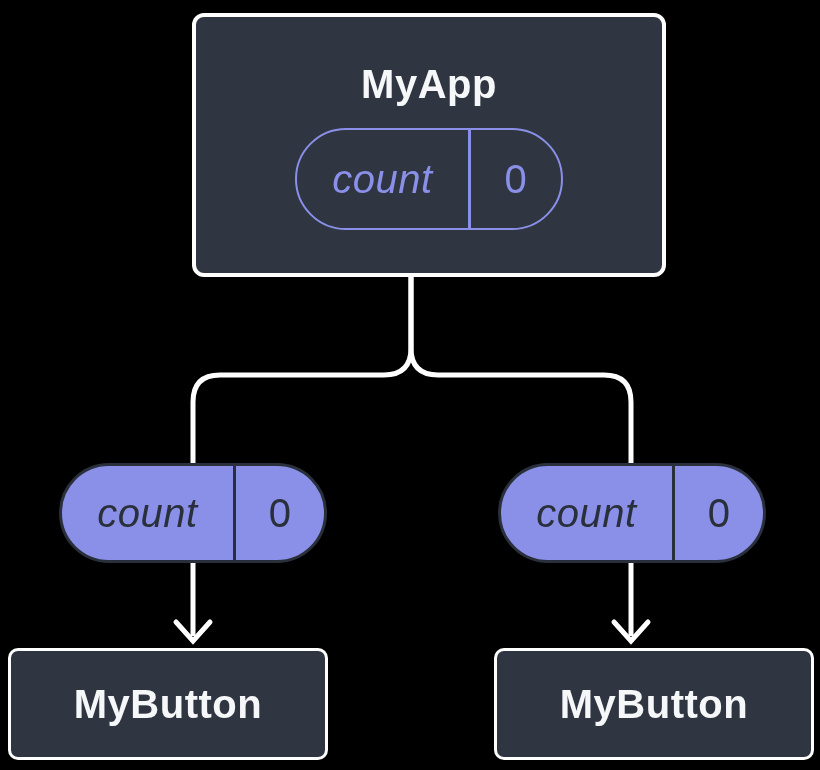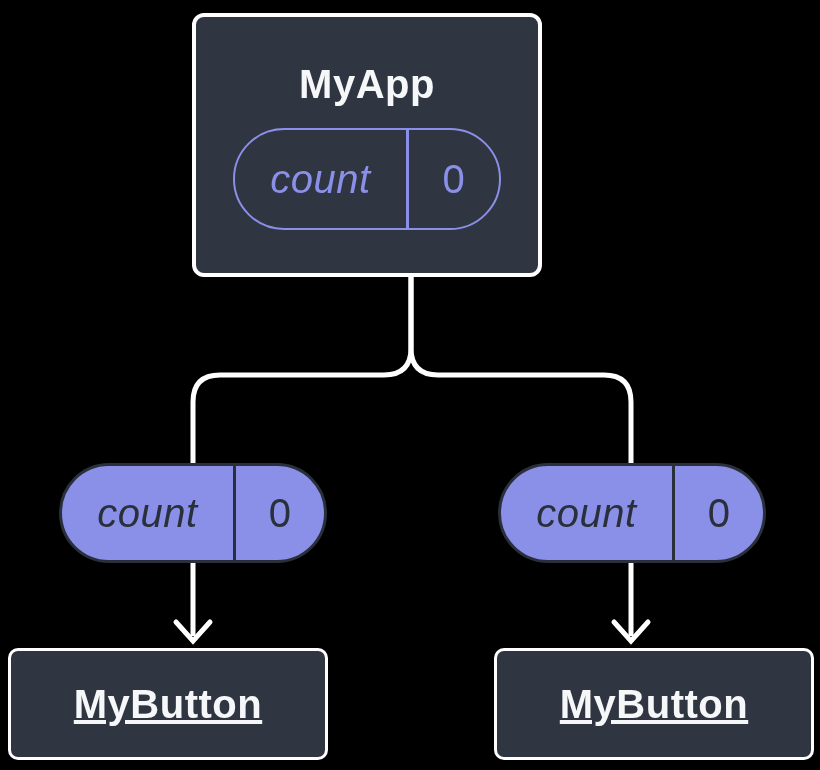--- a/index.html
+++ b/index.html
@@ -49,21 +49,21 @@
   }
   .node-title {
     font-size: 40px;
     font-weight: 600;
     color: var(--node-text);
     letter-spacing: 0.5px;
   }
 
   .node.root {
     left: 192px; top: 13px;
-    width: 350px; height: 264px;
+    width: 474px; height: 264px;
     border-radius: 12px;
     display: flex;
     flex-direction: column;
     align-items: center;
   }
   .node.root .node-title {
     margin-top: 43px;
     line-height: 48px;
   }
 
@@ -105,21 +105,20 @@
   .pill-left  { left: 59px;  top: 463px; }
   .pill-right { left: 498px; top: 463px; }
 
   .node.leaf {
     width: 320px; height: 112px;
     border-width: 3px;
     border-radius: 10px;
     display: flex;
     align-items: center;
     justify-content: center;
-    text-decoration: underline;
   }
   .leaf-left  { left: 8px;   top: 648px; }
   .leaf-right { left: 494px; top: 648px; }
 </style>
 </head>
 <body>
 
 <div id="stage">
 
   <svg id="connectors" width="820" height="770" viewBox="0 0 820 770">

